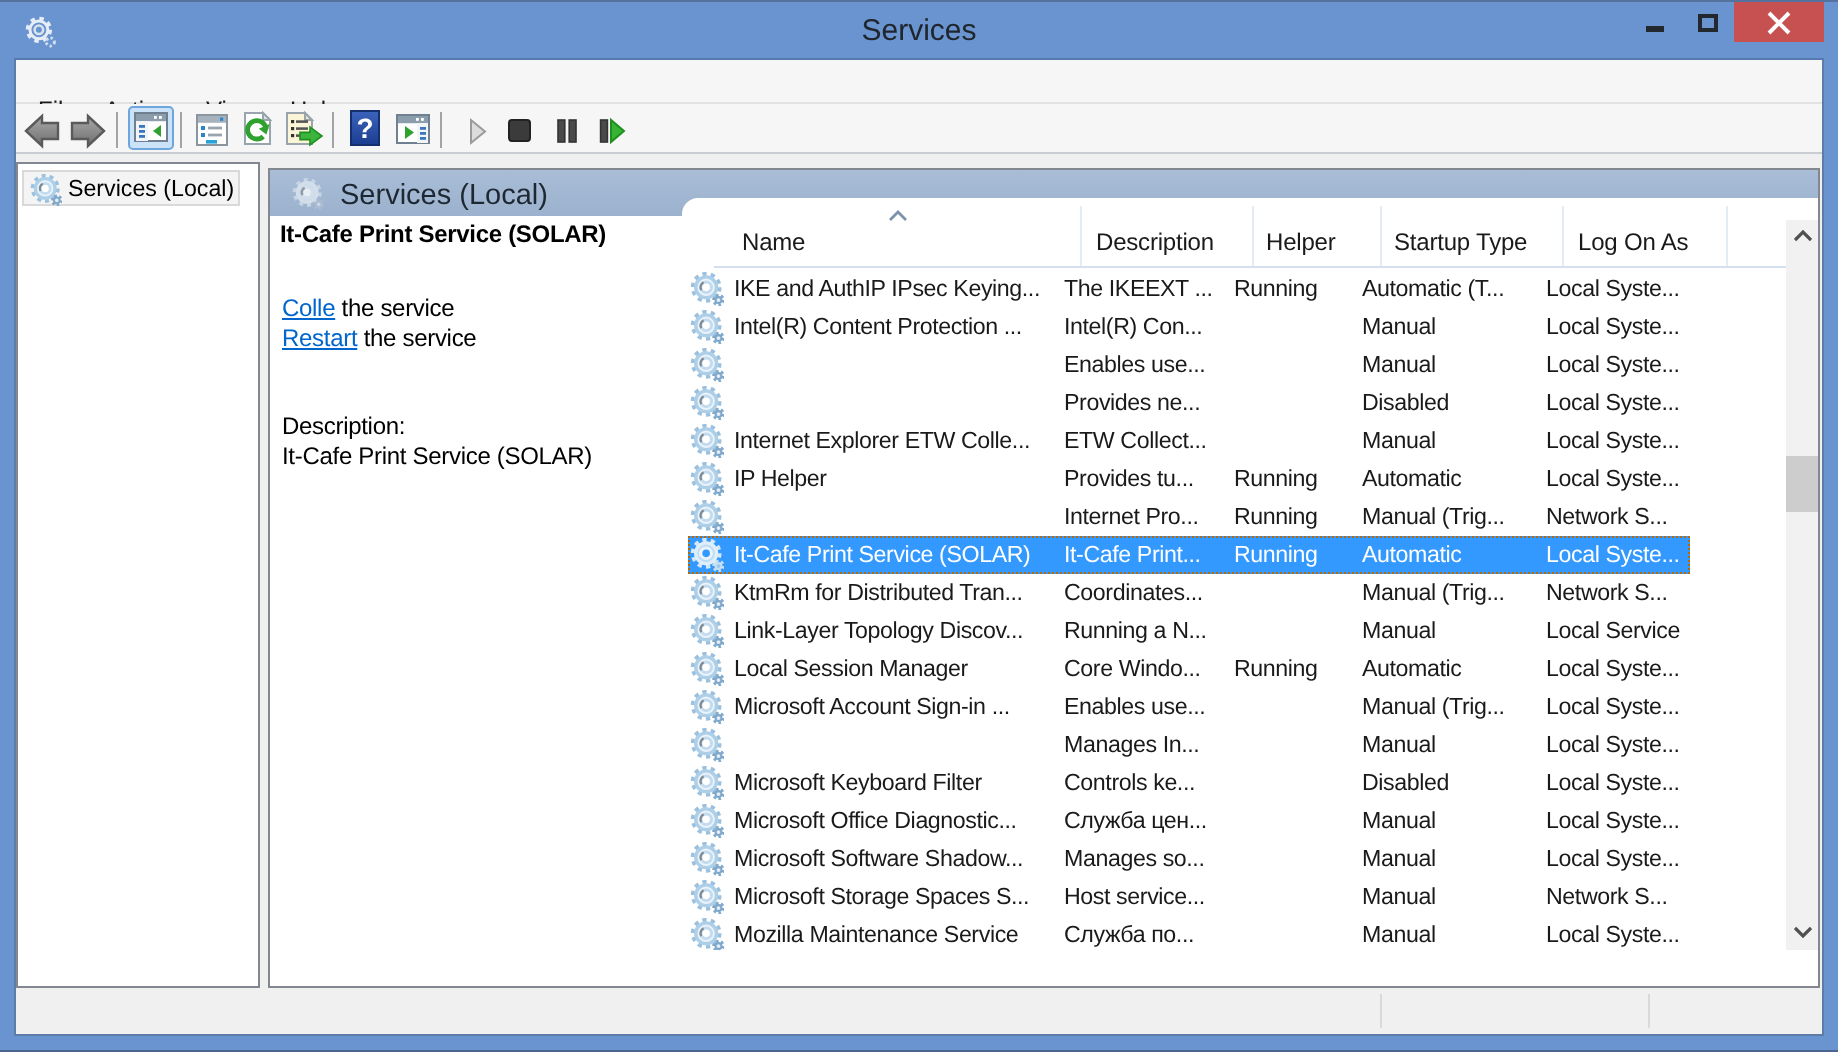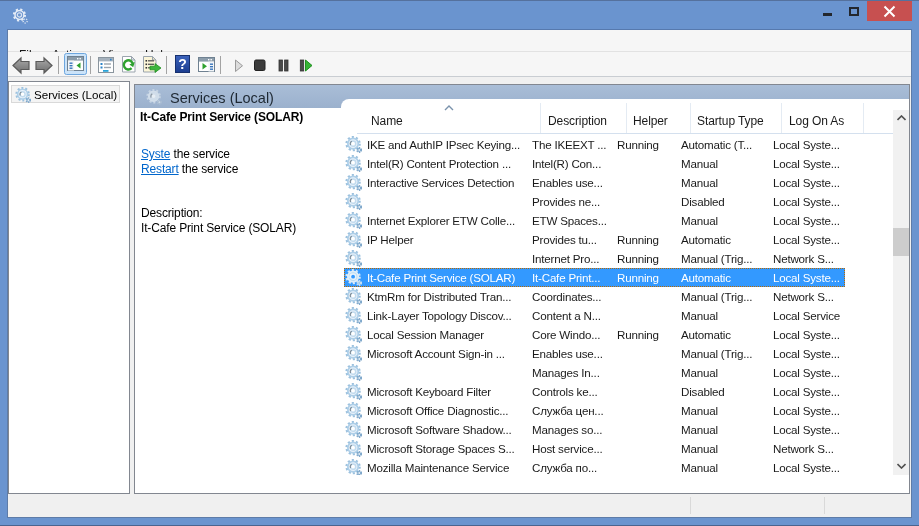--- a/index.html
+++ b/index.html
@@ -99,20 +99,21 @@
   </svg>
 
 <div class="abs" id="topedge"></div>
 <div class="abs" id="title">
   <svg class="abs" style="left:12px;top:8px" width="17" height="17" viewBox="0 0 16 16">
     <circle cx="7" cy="6.5" r="5.2" fill="none" stroke="#E6EDF7" stroke-width="2" stroke-dasharray="2 2.1"></circle>
     <circle cx="7" cy="6.5" r="4.2" fill="none" stroke="#E6EDF7" stroke-width="1.4"></circle>
     <circle cx="7" cy="6.5" r="2" fill="none" stroke="#D8E2F1" stroke-width="1.2"></circle>
     <circle cx="12.4" cy="12.2" r="1.9" fill="none" stroke="#D2DFF0" stroke-width="1.4" stroke-dasharray="1.1 1.1"></circle>
   </svg>
+  <div class="abs" id="titletext">Services</div>
   <div class="abs" id="mindash"></div>
   <div class="abs" id="maxbox"></div>
   <div class="abs" id="closebtn">
     <svg width="45" height="20">
         <path d="M17.5 5.5 L27.5 15.5 M27.5 5.5 L17.5 15.5" stroke="#fff" stroke-width="2"></path>
       </svg>
   </div>
 </div>
 
 <div class="abs" id="frame">
@@ -212,21 +213,21 @@
 
   <div class="abs" id="pane">
     <div class="abs" id="band">
       <svg class="abs" style="left:11px;top:4px" width="16" height="16" viewBox="0 0 16 16">
           <use href="#gearL"></use>
         </svg>
       <span>Services (Local)</span>
     </div>
     <div class="abs" id="ext">
       <div style="top:2px;font-weight:bold;font-size:12px">It-Cafe Print Service (SOLAR)</div>
-      <div style="top:39px;left:6px"><a class="lnk">Syste</a> the service</div>
+      <div style="top:39px;left:6px"><a class="lnk">Colle</a> the service</div>
       <div style="top:54px;left:6px"><a class="lnk">Restart</a> the service</div>
       <div style="top:98px;left:6px">Description:</div>
       <div style="top:113px;left:6px">It-Cafe Print Service (SOLAR)</div>
     </div>
 
     <div class="abs" id="list">
       <div id="lhead">
         <div class="hsep" style="left:183px"></div>
           <div class="hsep" style="left:269px"></div>
           <div class="hsep" style="left:333px"></div>
@@ -258,41 +259,40 @@
 <span class="c" style="left:26px;width:163px">Intel(R) Content Protection ...</span>
 <span class="c" style="left:191px;width:76px">Intel(R) Con...</span>
 <span class="c" style="left:276px;width:55px"></span>
 <span class="c" style="left:340px;width:82px">Manual</span>
 <span class="c" style="left:432px;width:70px">Local Syste...</span>
 </div>
 <div class="row" style="top:74px">
 <svg class="gi" style="left:4px;top:1px" width="17" height="17" viewBox="0 0 16 16">
             <use href="#gear"></use>
           </svg>
-<span class="c" style="left:26px;width:163px">Interactive Services Detection</span>
 <span class="c" style="left:191px;width:76px">Enables use...</span>
 <span class="c" style="left:276px;width:55px"></span>
 <span class="c" style="left:340px;width:82px">Manual</span>
 <span class="c" style="left:432px;width:70px">Local Syste...</span>
 </div>
 <div class="row" style="top:93px">
 <svg class="gi" style="left:4px;top:1px" width="17" height="17" viewBox="0 0 16 16">
             <use href="#gear"></use>
           </svg>
 <span class="c" style="left:191px;width:76px">Provides ne...</span>
 <span class="c" style="left:276px;width:55px"></span>
 <span class="c" style="left:340px;width:82px">Disabled</span>
 <span class="c" style="left:432px;width:70px">Local Syste...</span>
 </div>
 <div class="row" style="top:112px">
 <svg class="gi" style="left:4px;top:1px" width="17" height="17" viewBox="0 0 16 16">
             <use href="#gear"></use>
           </svg>
 <span class="c" style="left:26px;width:163px">Internet Explorer ETW Colle...</span>
-<span class="c" style="left:191px;width:76px">ETW Spaces...</span>
+<span class="c" style="left:191px;width:76px">ETW Collect...</span>
 <span class="c" style="left:276px;width:55px"></span>
 <span class="c" style="left:340px;width:82px">Manual</span>
 <span class="c" style="left:432px;width:70px">Local Syste...</span>
 </div>
 <div class="row" style="top:131px">
 <svg class="gi" style="left:4px;top:1px" width="17" height="17" viewBox="0 0 16 16">
             <use href="#gear"></use>
           </svg>
 <span class="c" style="left:26px;width:163px">IP Helper</span>
 <span class="c" style="left:191px;width:76px">Provides tu...</span>
@@ -328,21 +328,21 @@
 <span class="c" style="left:191px;width:76px">Coordinates...</span>
 <span class="c" style="left:276px;width:55px"></span>
 <span class="c" style="left:340px;width:82px">Manual (Trig...</span>
 <span class="c" style="left:432px;width:70px">Network S...</span>
 </div>
 <div class="row" style="top:207px">
 <svg class="gi" style="left:4px;top:1px" width="17" height="17" viewBox="0 0 16 16">
             <use href="#gear"></use>
           </svg>
 <span class="c" style="left:26px;width:163px">Link-Layer Topology Discov...</span>
-<span class="c" style="left:191px;width:76px">Content a N...</span>
+<span class="c" style="left:191px;width:76px">Running a N...</span>
 <span class="c" style="left:276px;width:55px"></span>
 <span class="c" style="left:340px;width:82px">Manual</span>
 <span class="c" style="left:432px;width:70px">Local Service</span>
 </div>
 <div class="row" style="top:226px">
 <svg class="gi" style="left:4px;top:1px" width="17" height="17" viewBox="0 0 16 16">
             <use href="#gear"></use>
           </svg>
 <span class="c" style="left:26px;width:163px">Local Session Manager</span>
 <span class="c" style="left:191px;width:76px">Core Windo...</span>

